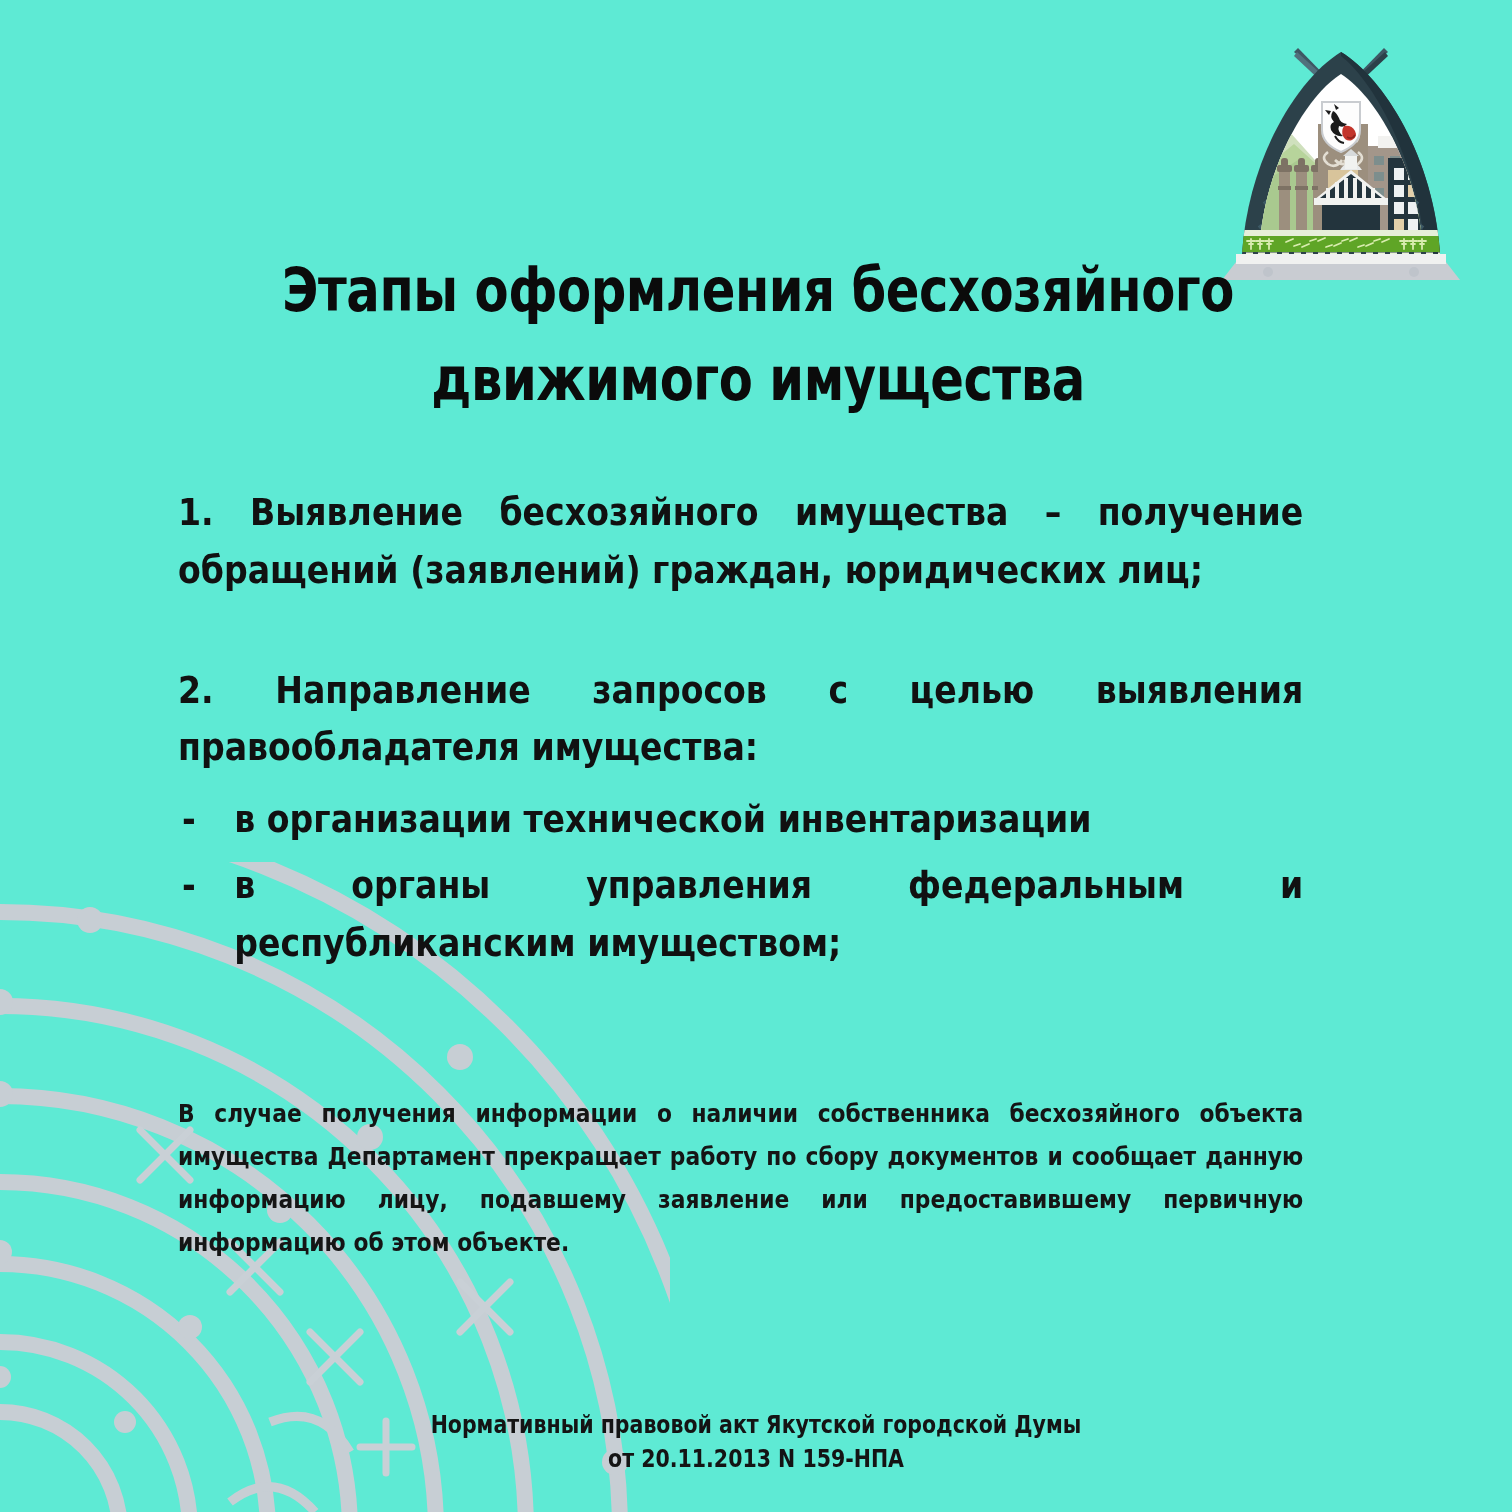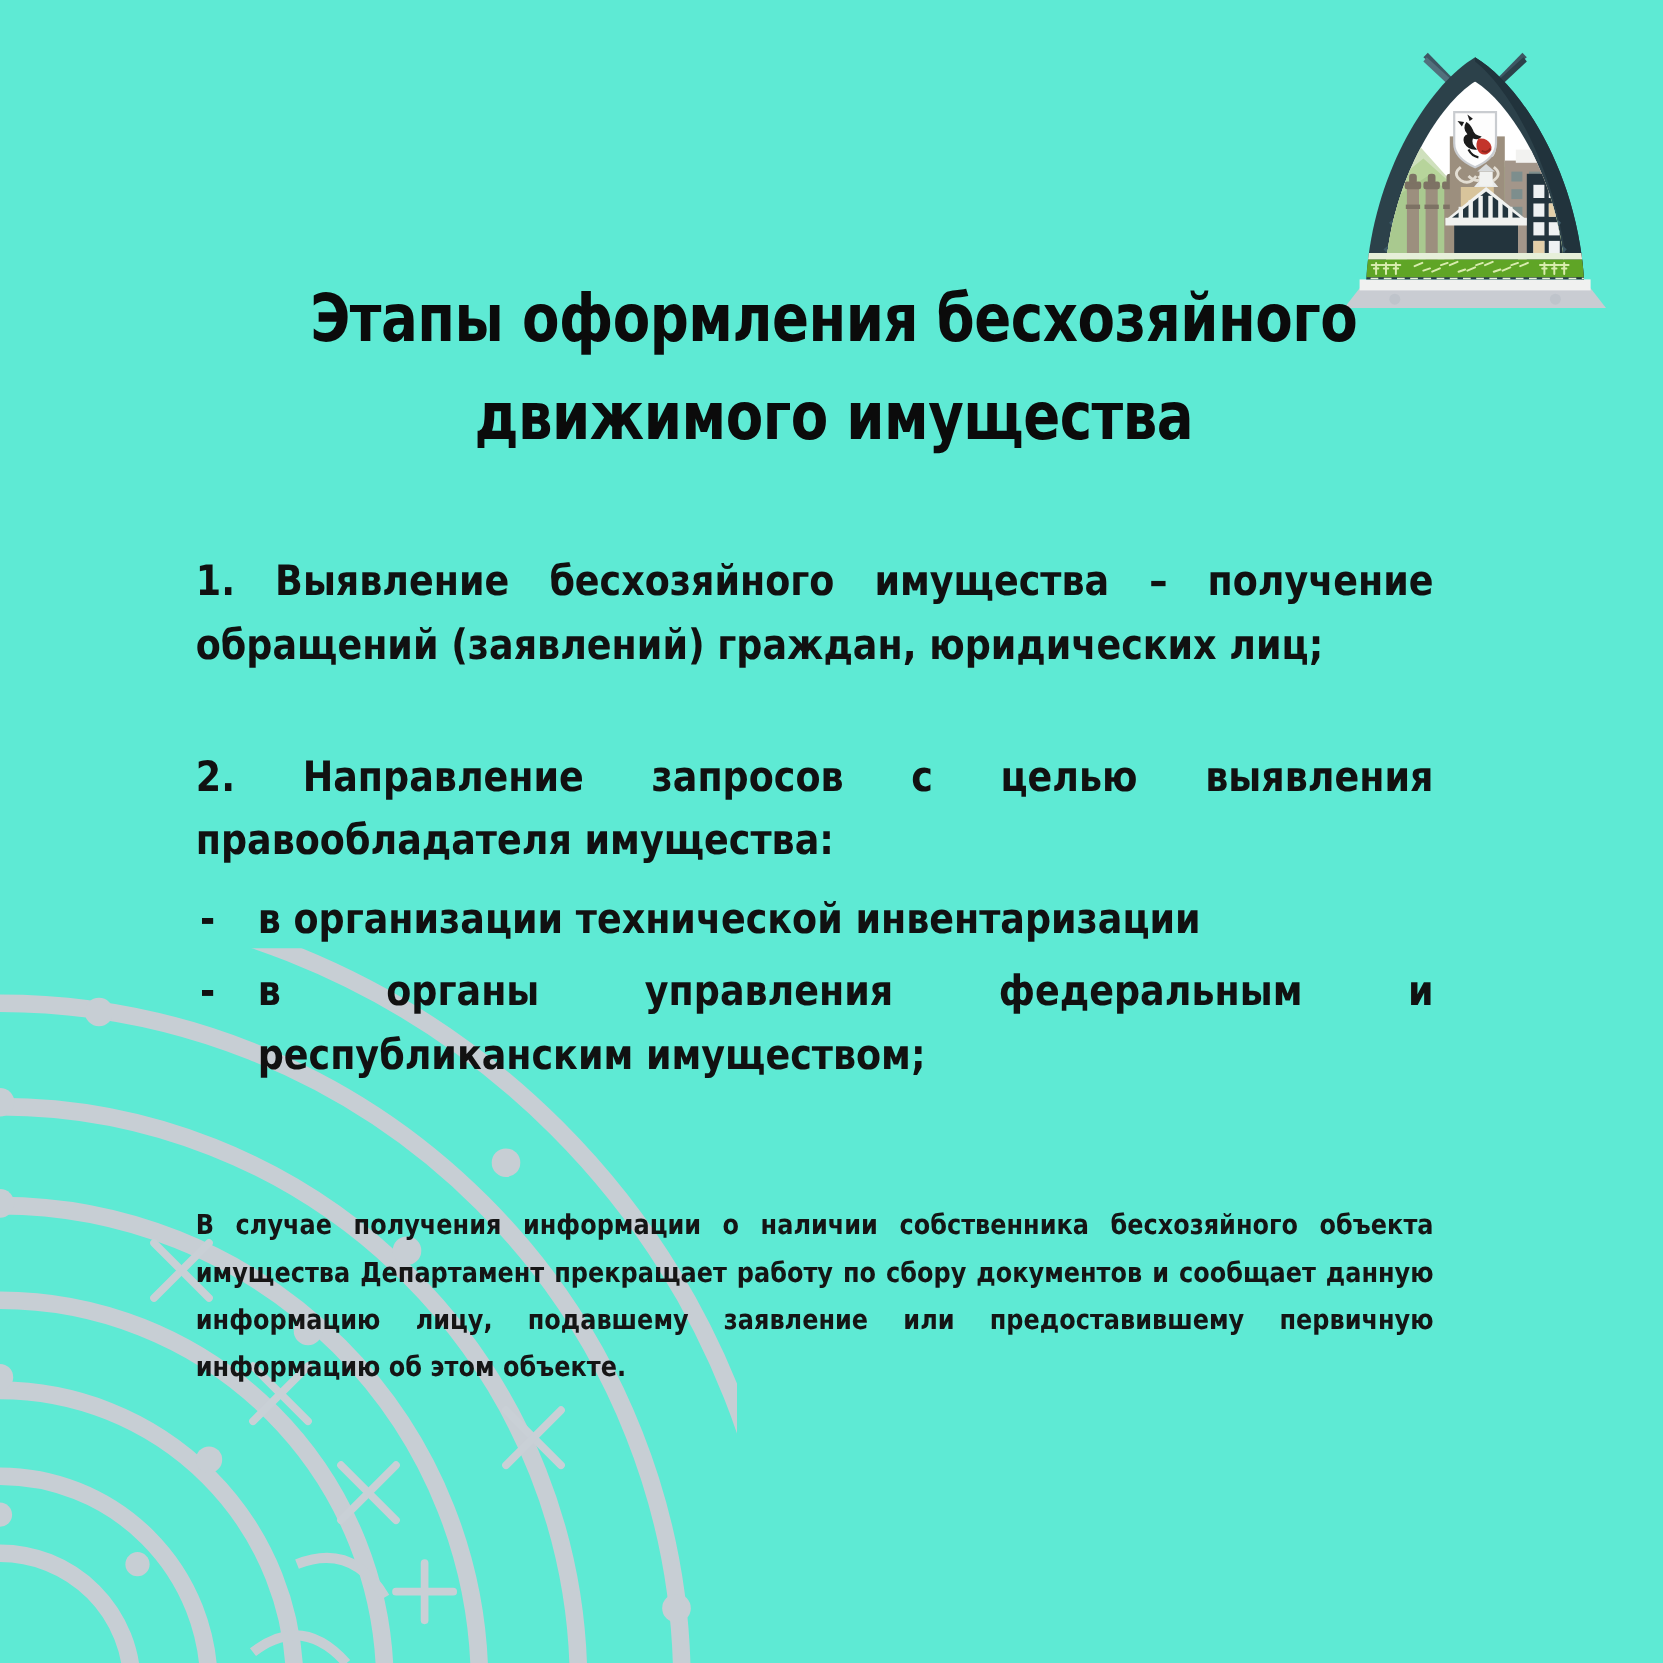--- a/index.html
+++ b/index.html
@@ -60,21 +60,21 @@
     color: #0b0b0b;
     letter-spacing: -0.5px;
     white-space: nowrap;
     transform: scaleX(0.92);
     transform-origin: center center;
   }
 
   
   .body-block {
     position: absolute;
-    top: 500px;
+    top: 484px;
     left: 178px;
     width: 1160px;
   }
 
   .para {
     font-family: "DejaVu Sans Condensed", "Liberation Sans Narrow", "Liberation Sans", sans-serif;
     font-weight: 700;
     font-size: 38px;
     line-height: 1.52;
     color: #111111;
@@ -421,14 +421,18 @@
         <span class="bullet-dash">-</span>
         <span>в органы управления федеральным и республиканским имуществом;</span>
       </li>
     </ul>
   </div>
 
   <div class="note-block">
     <p class="note">В случае получения информации о наличии собственника бесхозяйного объекта имущества Департамент прекращает работу по сбору документов и сообщает данную информацию лицу, подавшему заявление или предоставившему первичную информацию об этом объекте.</p>
   </div>
 
+  <div class="footer">
+    <div class="footer-line">Нормативный правовой акт Якутской городской Думы</div>
+    <div class="footer-line">от 20.11.2013 N 159-НПА</div>
+  </div>
 
 </div>
 
 </body></html>

